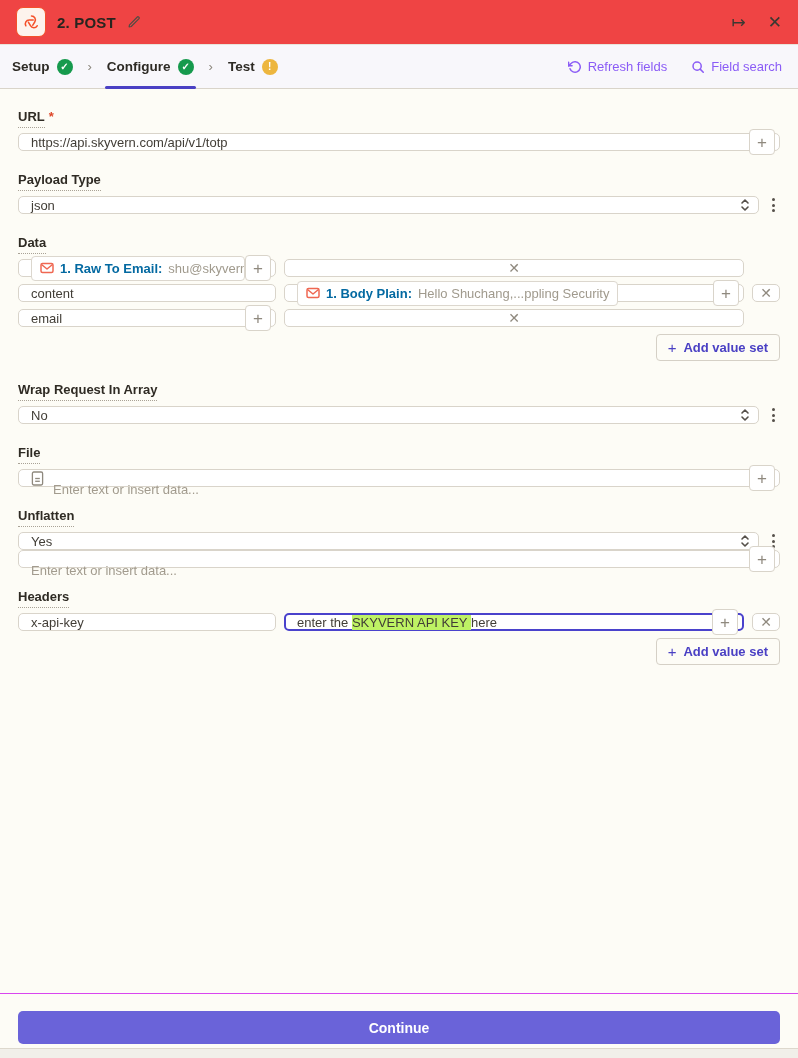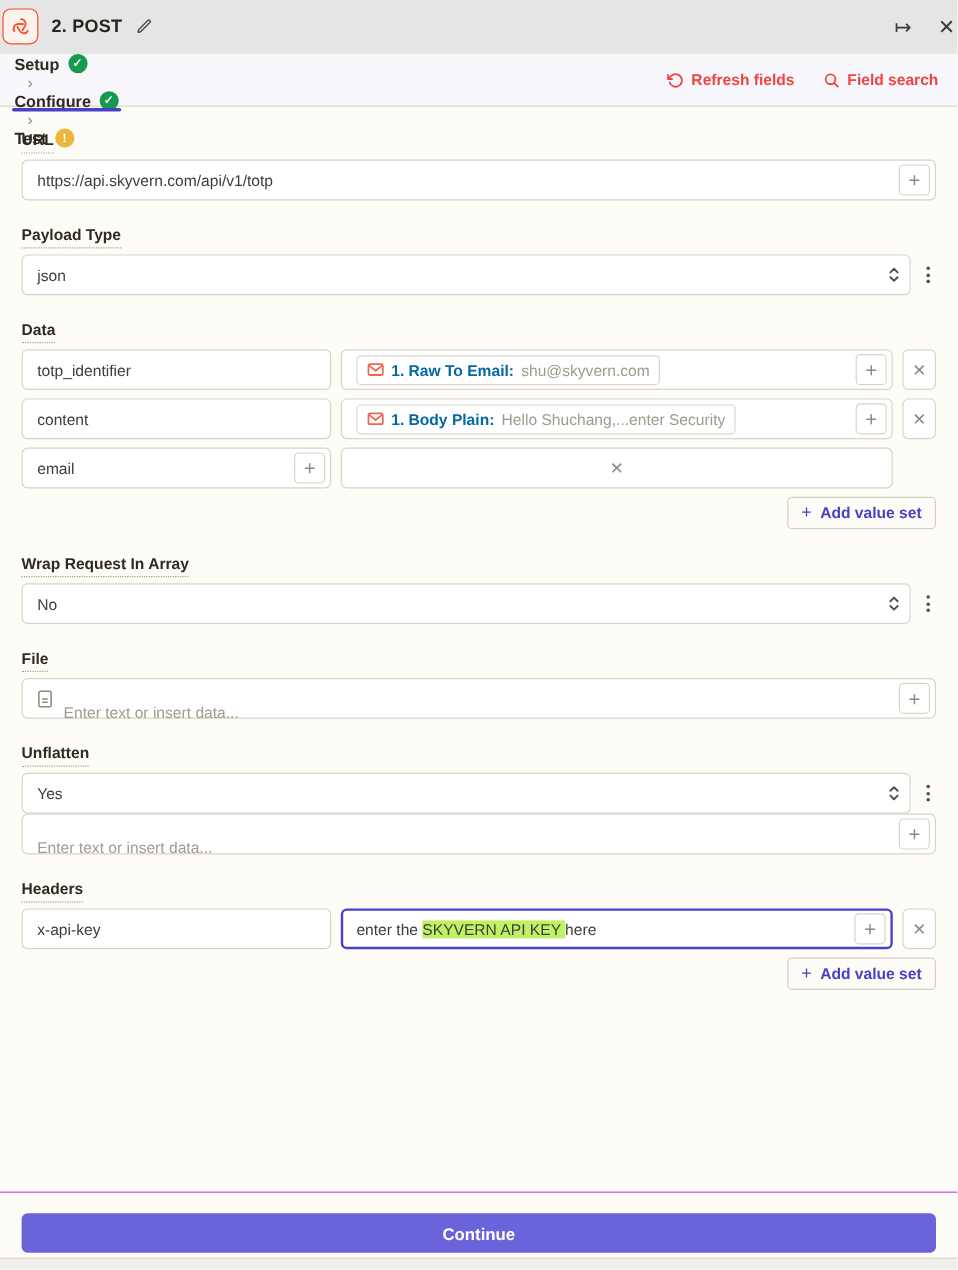--- a/index.html
+++ b/index.html
@@ -7,76 +7,76 @@
   body {
     font-family:"Liberation Sans", sans-serif;
     background:#fdfcf6;
     color:#2d2a24;
     overflow:hidden;
   }
   .panel { width:798px; height:1058px; display:flex; flex-direction:column; }
 
   
   .titlebar {
-    height:45px; flex:0 0 45px; background:#e5e5e5;
+    height:45px; flex:0 0 45px; background:#ef4444;
     border-bottom:1px solid #e8e4db;
-    display:flex; align-items:center; padding:0 2px;
+    display:flex; align-items:center; padding:0 16px;
   }
   .title-left { display:flex; align-items:center; gap:11px; }
   .app-icon {
     width:30px; height:30px; border:1.5px solid #f4502a; border-radius:7px;
     background:#fdf3ed; display:flex; align-items:center; justify-content:center;
   }
   .page-title { font-size:15px; font-weight:700; color:#28251f; letter-spacing:.2px; }
   .pencil { color:#514c44; display:flex; cursor:pointer; }
   .title-right { margin-left:auto; display:flex; align-items:center; gap:22px; color:#3c3832; }
   .winicon { font-size:17px; line-height:1; cursor:pointer; font-weight:400; }
 
   
   .tabbar {
     height:44px; flex:0 0 44px; background:#f8f7fb;
     border-bottom:1px solid #d9d4ca;
     display:flex; align-items:center; padding:0 16px 0 10px;
   }
-  .tabs { display:flex; height:100%;flex-direction:column; }
+  .tabs { display:flex; align-items:center; height:100%; }
   .tab {
     position:relative; height:100%; display:flex; align-items:center; gap:7px;
     padding:0 2px; cursor:pointer; font-size:13.5px; font-weight:700; color:#2d2a24;
   }
   .tab .underline {
     position:absolute; left:0; right:0; bottom:-1px; height:3px;
     background:#4a40c4; border-radius:2px; display:none;
   }
   .tab.active .underline { display:block; }
   .status-dot {
     width:16px; height:16px; border-radius:50%;
     display:flex; align-items:center; justify-content:center;
     color:#fff; font-size:10px; font-weight:700;
   }
   .status-ok { background:#169a4d; }
   .status-warn { background:#edb63e; }
   .tab-sep { color:#8d887e; font-size:13px; margin:0 13px; font-weight:400; }
   .tab-actions { margin-left:auto; display:flex; align-items:center; gap:24px; }
   .tab-action {
     display:flex; align-items:center; gap:6px;
-    color:#ef4444; font-size:13px; font-weight:700; cursor:pointer;
+    color:#8b5cf6; font-size:13px; font-weight:400; cursor:pointer;
   }
 
   
   .main { flex:1 1 auto; padding:0 18px; overflow:hidden; }
   .field-label { display:block; margin:21px 0 9px; font-size:13px; }
   .field-label:first-child { margin-top:20px; }
   .label-text {
     font-weight:700; color:#2f2b24;
     border-bottom:1px dotted #a9a296; padding-bottom:3px;
   }
   .req { color:#dd4527; font-weight:700; margin-left:4px; }
 
   .field {
-    height:34px; background:#ffffff; border:1px solid #d9d4ca; border-radius:5px;
+    height:18px; background:#ffffff; border:1px solid #d9d4ca; border-radius:5px;
     display:flex; align-items:center; padding:0 4px 0 12px; font-size:13px; color:#413d36;
   }
   .plus-btn {
     margin-left:auto; width:26px; height:26px; flex:0 0 26px;
     border:1px solid #d9d4ca; border-radius:4px; background:#fff;
     color:#8f897e; font-size:17px; line-height:1;
     display:flex; align-items:center; justify-content:center; cursor:pointer;
   }
   .placeholder { color:#a29b8e;margin-top:23px; }
   .doc-icon { color:#8f897e; display:flex; margin-right:9px; }
@@ -220,23 +220,20 @@
           <i></i>
           <i></i>
         </span>
     </div>
 
     <label class="field-label">
       <span class="label-text">Data</span>
     </label>
 
     <div class="data-row">
-      <div class="field">
-        <span>totp_identifier</span>
-      </div>
       <div class="field">
         <span class="token">
           <span class="mail-icon">
             <svg width="14" height="12" viewBox="0 0 14 12" fill="none" stroke="currentColor" stroke-width="1.5" stroke-linejoin="round">
               <rect x="1" y="1.5" width="12" height="9" rx="1.5"></rect>
                 <polyline points="1.5 2.5 7 7 12.5 2.5"></polyline>
             </svg>
           </span>
           <b>1. Raw To Email:</b>
           <span class="tval">shu@skyvern.com</span>
@@ -252,21 +249,21 @@
       </div>
       <div class="field">
         <span class="token">
           <span class="mail-icon">
             <svg width="14" height="12" viewBox="0 0 14 12" fill="none" stroke="currentColor" stroke-width="1.5" stroke-linejoin="round">
               <rect x="1" y="1.5" width="12" height="9" rx="1.5"></rect>
                 <polyline points="1.5 2.5 7 7 12.5 2.5"></polyline>
             </svg>
           </span>
           <b>1. Body Plain:</b>
-          <span class="tval">Hello Shuchang,...enter Security</span>
+          <span class="tval">Hello Shuchang,...ppling Security</span>
         </span>
         <span class="plus-btn">+</span>
       </div>
       <span class="remove-btn">✕</span>
     </div>
 
     <div class="data-row">
       <div class="field">
         <span>email</span>
         <span class="plus-btn">+</span>

